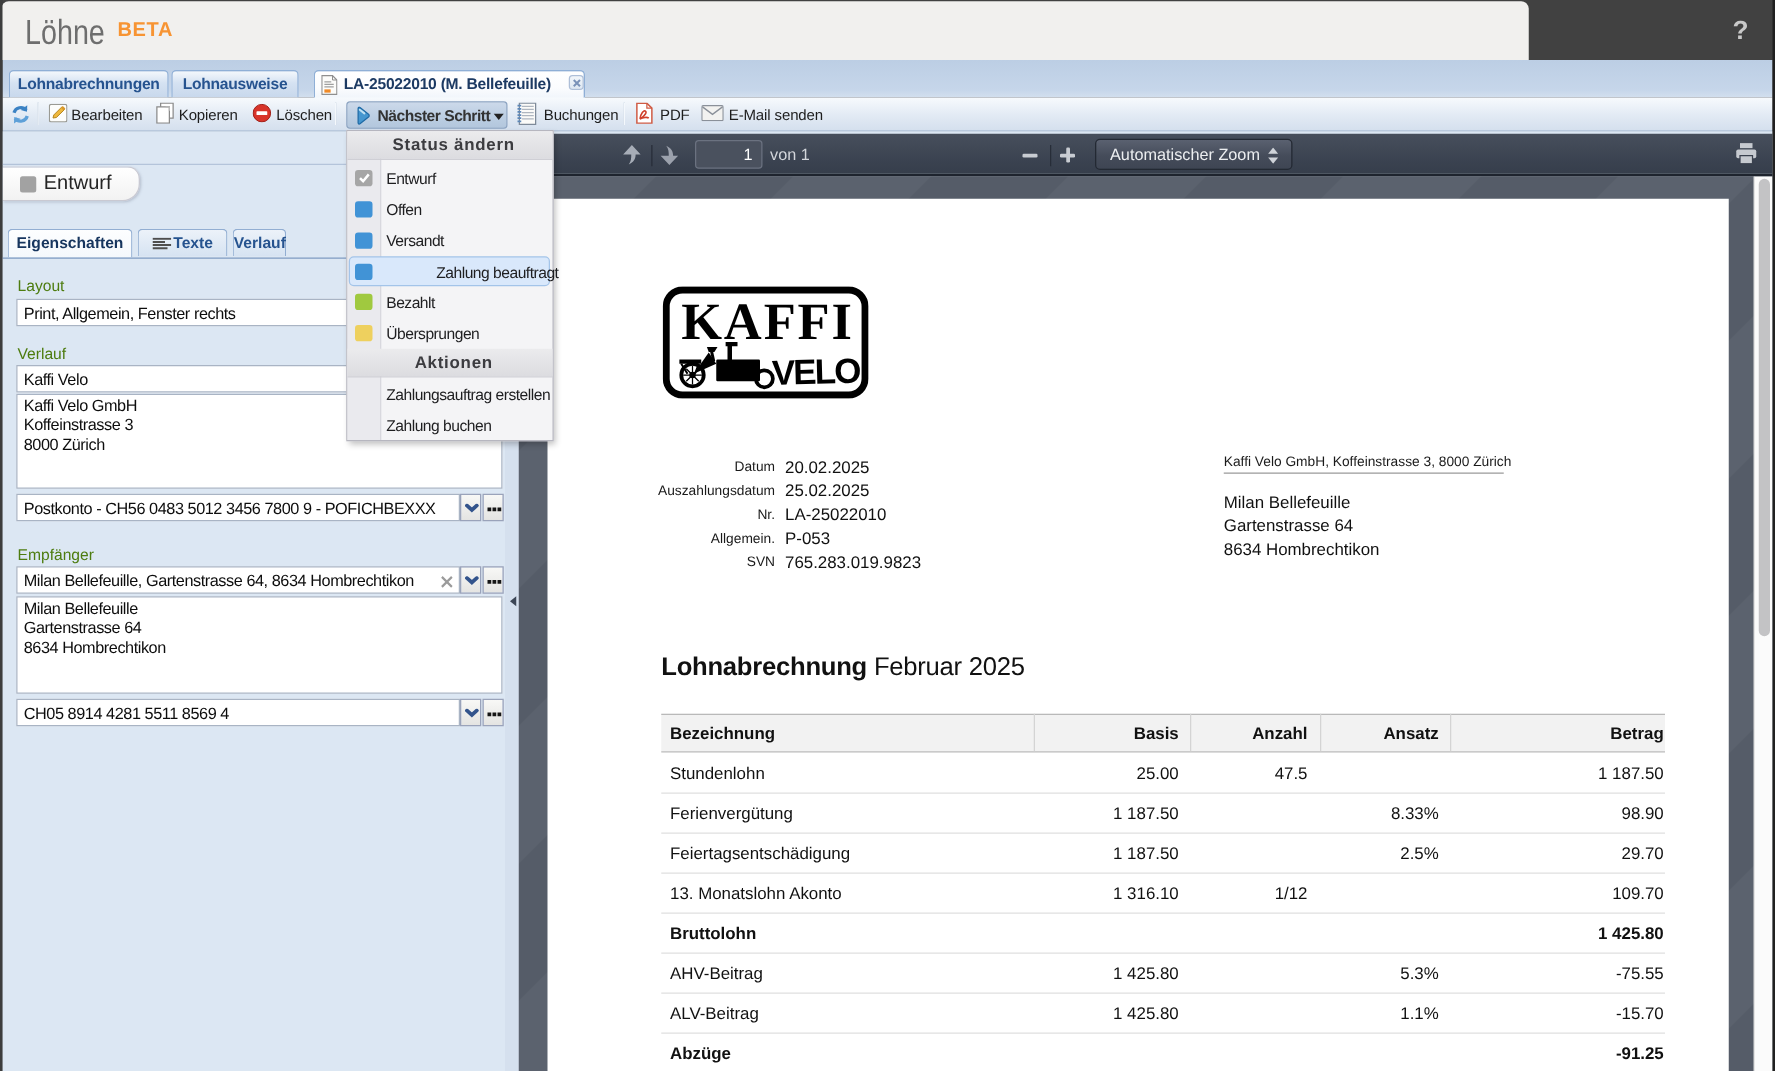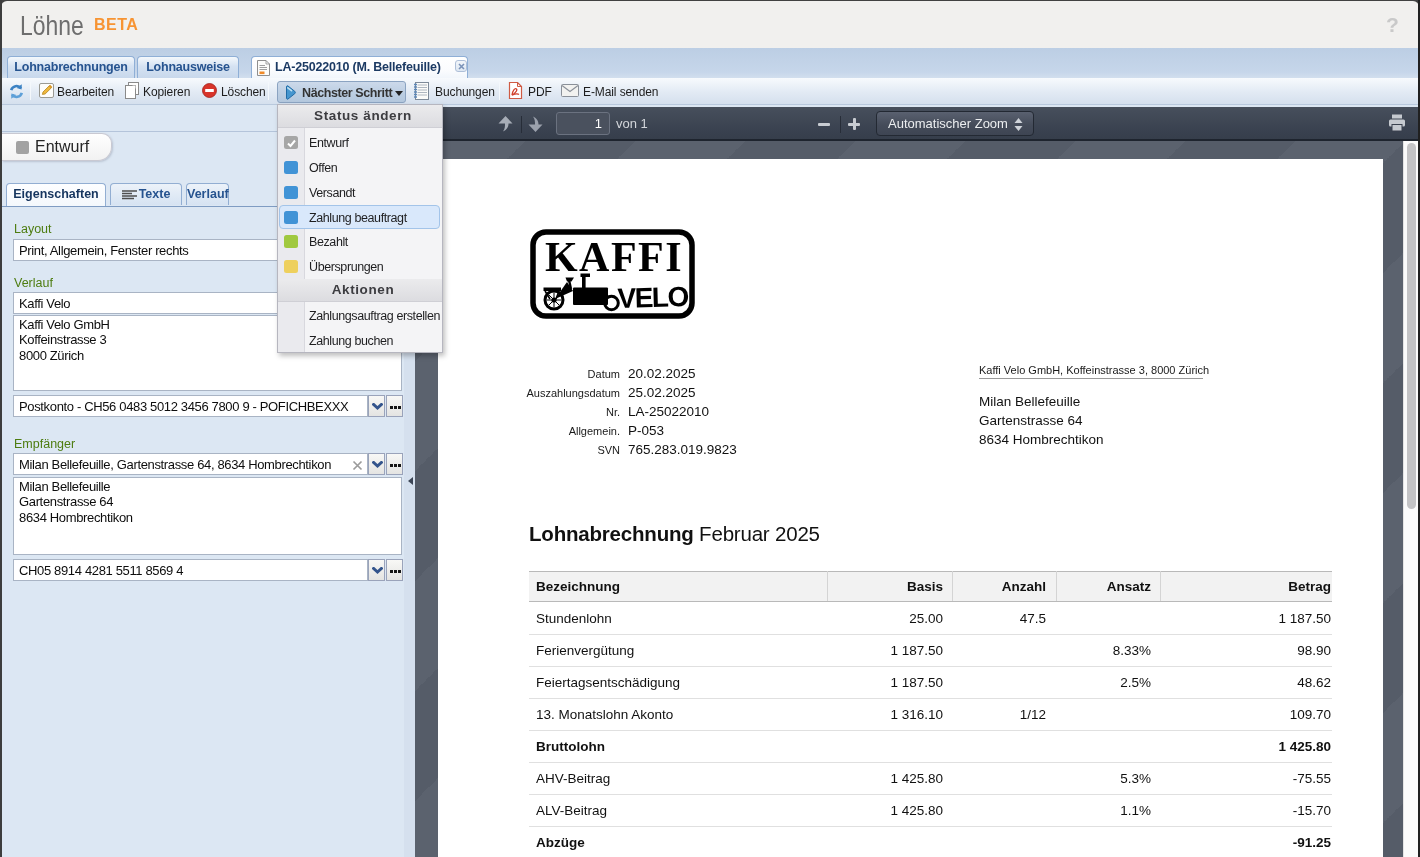--- a/index.html
+++ b/index.html
@@ -3,21 +3,21 @@
 <meta charset="utf-8">
 <style>
 * { margin:0; padding:0; box-sizing:border-box; }
 html,body { width:1420px; height:857px; overflow:hidden; }
 body { font-family:"Liberation Sans", sans-serif; position:relative; background:#414141; }
 #app { position:absolute; left:0; top:0; width:1420px; height:857px; }
 #chrome-left { position:absolute; left:0; top:0; width:2px; height:857px; background:#3d3d3d; z-index:60; }
 #chrome-right { position:absolute; right:0; top:0; width:2px; height:857px; background:#202020; z-index:60; }
 
 
-#header { position:absolute; left:1px; top:1px; width:1418px; height:47px; background:#f1f0ee; border-radius:6px 6px 0 0; z-index:1;padding-left:24px; }
+#header { position:absolute; left:1px; top:1px; width:1222px; height:47px; background:#f1f0ee; border-radius:6px 6px 0 0; z-index:1;padding-left:24px; }
 #title { position:absolute; left:19px; top:9px; font-size:28px; font-weight:400; color:#6e6e6e; transform:scaleX(0.82); transform-origin:0 0; }
 #beta { position:absolute; left:93px; top:15px; font-size:16px; font-weight:700; color:#f79433; letter-spacing:0.5px; }
 #help { position:absolute; left:1385px; top:12px; font-size:21px; font-weight:700; color:#c9c9c9; }
 
 
 #tabstrip { position:absolute; left:2px; top:48px; width:1416px; height:30px; background:linear-gradient(#bccee4,#c6d6ea 80%,#d2dfee); z-index:1; }
 .tab { position:absolute; top:8px; height:22px; border:1px solid #8fafd6; border-bottom:none; border-radius:4px 4px 0 0; background:linear-gradient(#f4f8fc,#d5e2f2 45%,#c8d8ec); font-size:12.5px; letter-spacing:-0.2px; font-weight:700; color:#26538f; text-align:center; line-height:21px; }
 .tab.active { background:linear-gradient(#ffffff,#fbfcfe 60%,#f0f5fb); height:23px; color:#1c3a63; }
 #tab1 { left:5px; width:128px; }
 #tab2 { left:135px; width:102px; }
@@ -310,21 +310,21 @@
             <div class="td rnum" style="left:385px; top:452px;">25.00</div>
             <div class="td rnum" style="left:488px; top:452px;">47.5</div>
             <div class="td rnum" style="left:773px; top:452px;">1 187.50</div>
             <div class="td" style="left:98px; top:484px;">Ferienvergütung</div>
             <div class="td rnum" style="left:385px; top:484px;">1 187.50</div>
             <div class="td rnum" style="left:593px; top:484px;">8.33%</div>
             <div class="td rnum" style="left:773px; top:484px;">98.90</div>
             <div class="td" style="left:98px; top:516px;">Feiertagsentschädigung</div>
             <div class="td rnum" style="left:385px; top:516px;">1 187.50</div>
             <div class="td rnum" style="left:593px; top:516px;">2.5%</div>
-            <div class="td rnum" style="left:773px; top:516px;">48.62</div>
+            <div class="td rnum" style="left:773px; top:516px;">29.70</div>
             <div class="td" style="left:98px; top:548px;">13. Monatslohn Akonto</div>
             <div class="td rnum" style="left:385px; top:548px;">1 316.10</div>
             <div class="td rnum" style="left:488px; top:548px;">1/12</div>
             <div class="td rnum" style="left:773px; top:548px;">109.70</div>
             <div class="th" style="left:98px; top:580px;">Bruttolohn</div>
             <div class="th rnum" style="left:773px; top:580px;">1 425.80</div>
             <div class="td" style="left:98px; top:612px;">AHV-Beitrag</div>
             <div class="td rnum" style="left:385px; top:612px;">1 425.80</div>
             <div class="td rnum" style="left:593px; top:612px;">5.3%</div>
             <div class="td rnum" style="left:773px; top:612px;">-75.55</div>
@@ -375,21 +375,21 @@
     <div class="hl"></div>
     <div class="micon" style="top:31px; background:#a6a6a6;"><svg width="13" height="13" viewBox="0 0 13 13">
           <path d="M3 6.5 L5.5 9 L10 3.5" fill="none" stroke="#fff" stroke-width="2"></path>
         </svg></div>
     <div class="mitem" style="top:31px;">Entwurf</div>
     <div class="micon" style="top:56px; background:#4193d6;"></div>
     <div class="mitem" style="top:56px;">Offen</div>
     <div class="micon" style="top:81px; background:#4193d6;"></div>
     <div class="mitem" style="top:81px;">Versandt</div>
     <div class="micon" style="top:106px; background:#4193d6;"></div>
-    <div class="mitem" style="top:106px;">Zahlung beauftragt</div>
+    <div class="mitem" style="top:106px;margin-left:40px;">Zahlung beauftragt</div>
     <div class="micon" style="top:130px; background:#a0c93f;"></div>
     <div class="mitem" style="top:130px;">Bezahlt</div>
     <div class="micon" style="top:155px; background:#eed05e;"></div>
     <div class="mitem" style="top:155px;">Übersprungen</div>
     <div class="mhead" style="top:174px;">Aktionen</div>
     <div class="mitem" style="top:204px;">Zahlungsauftrag erstellen</div>
     <div class="mitem" style="top:229px;">Zahlung buchen</div>
   </div>
 </div>
 

